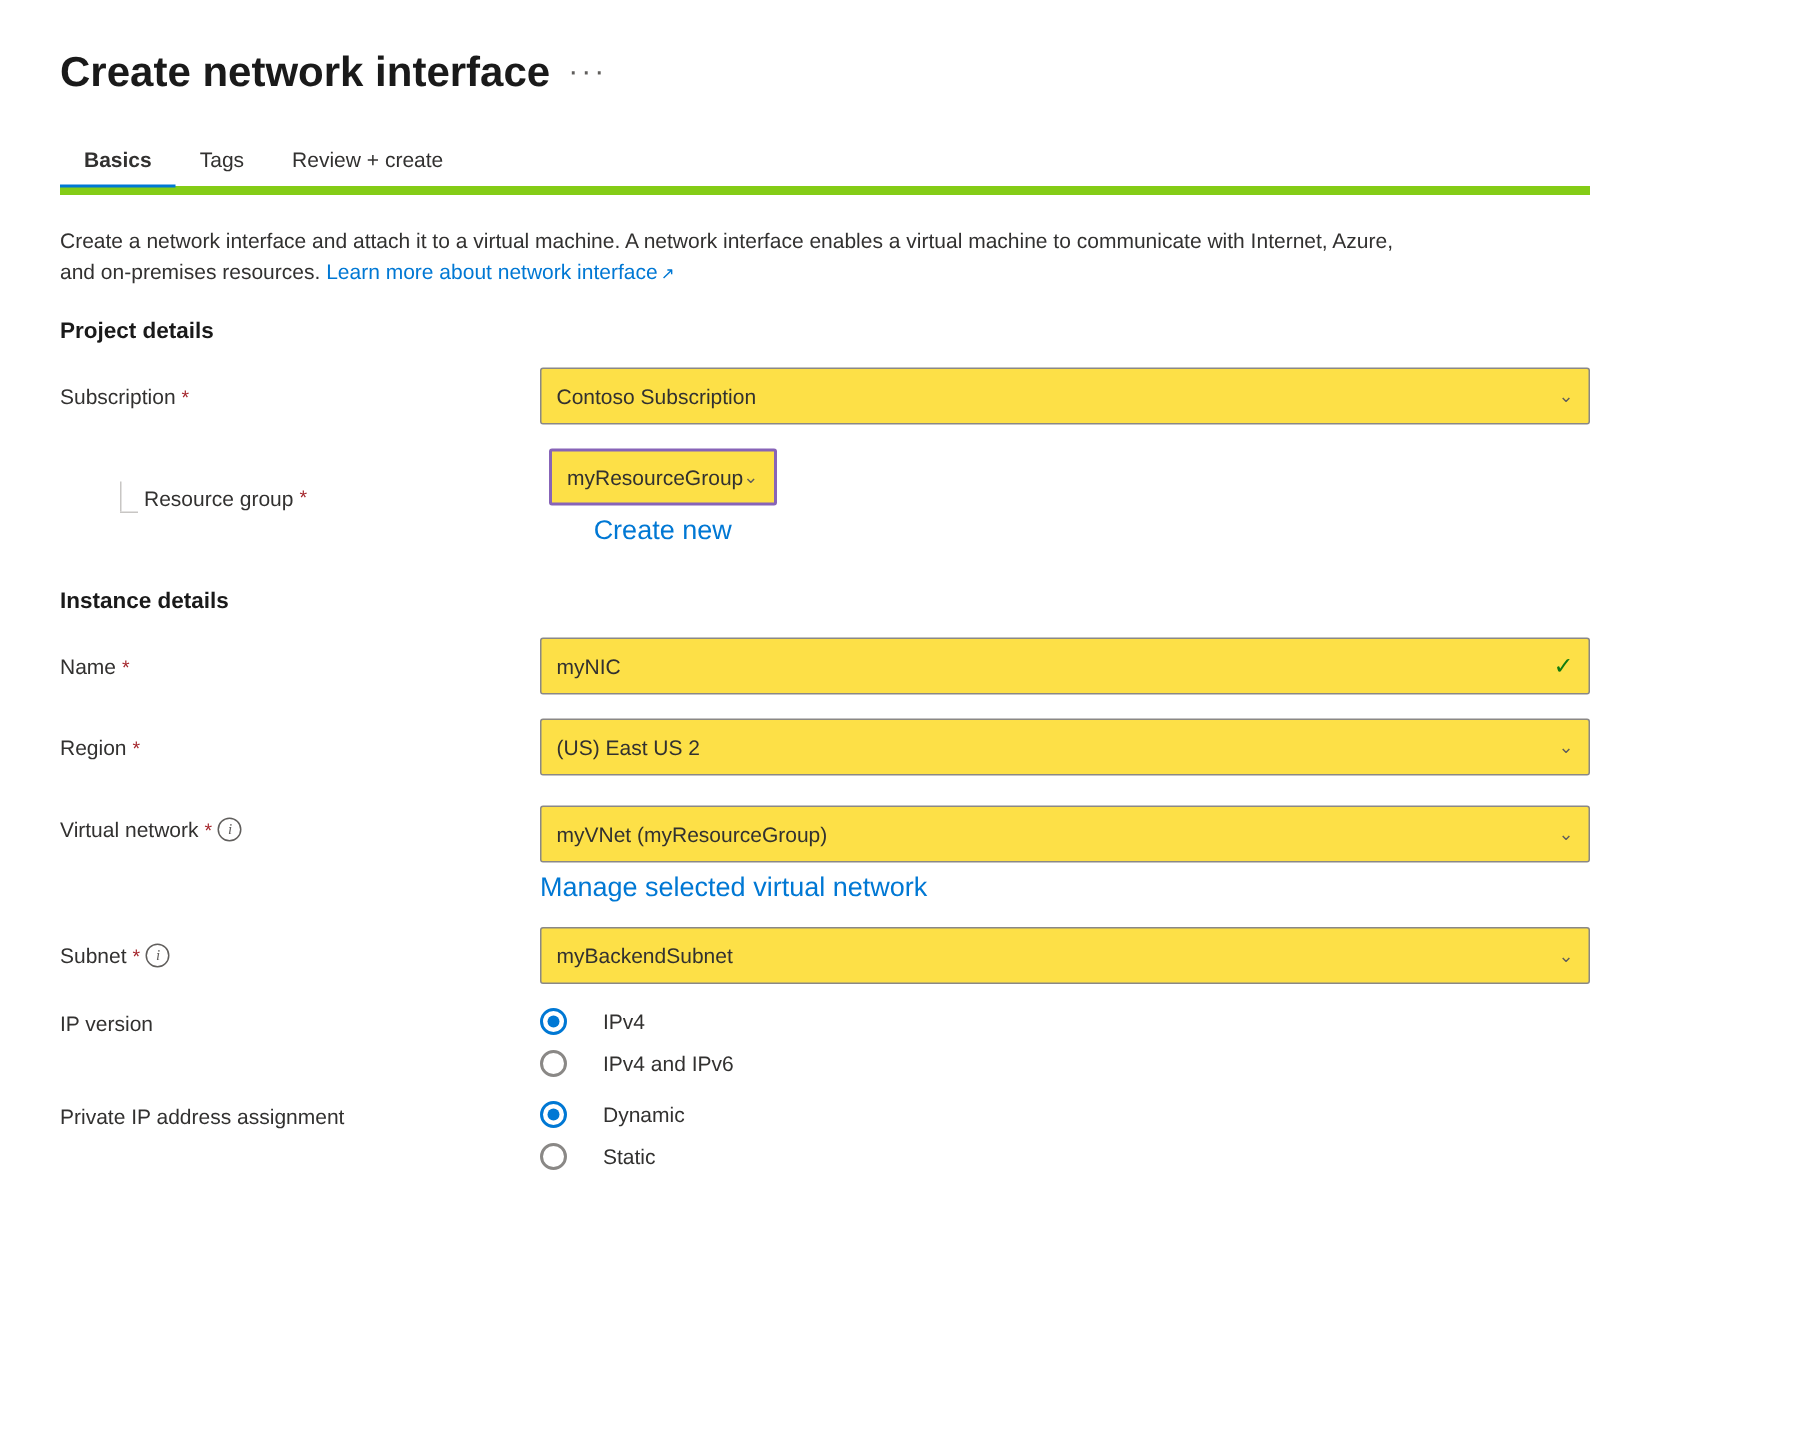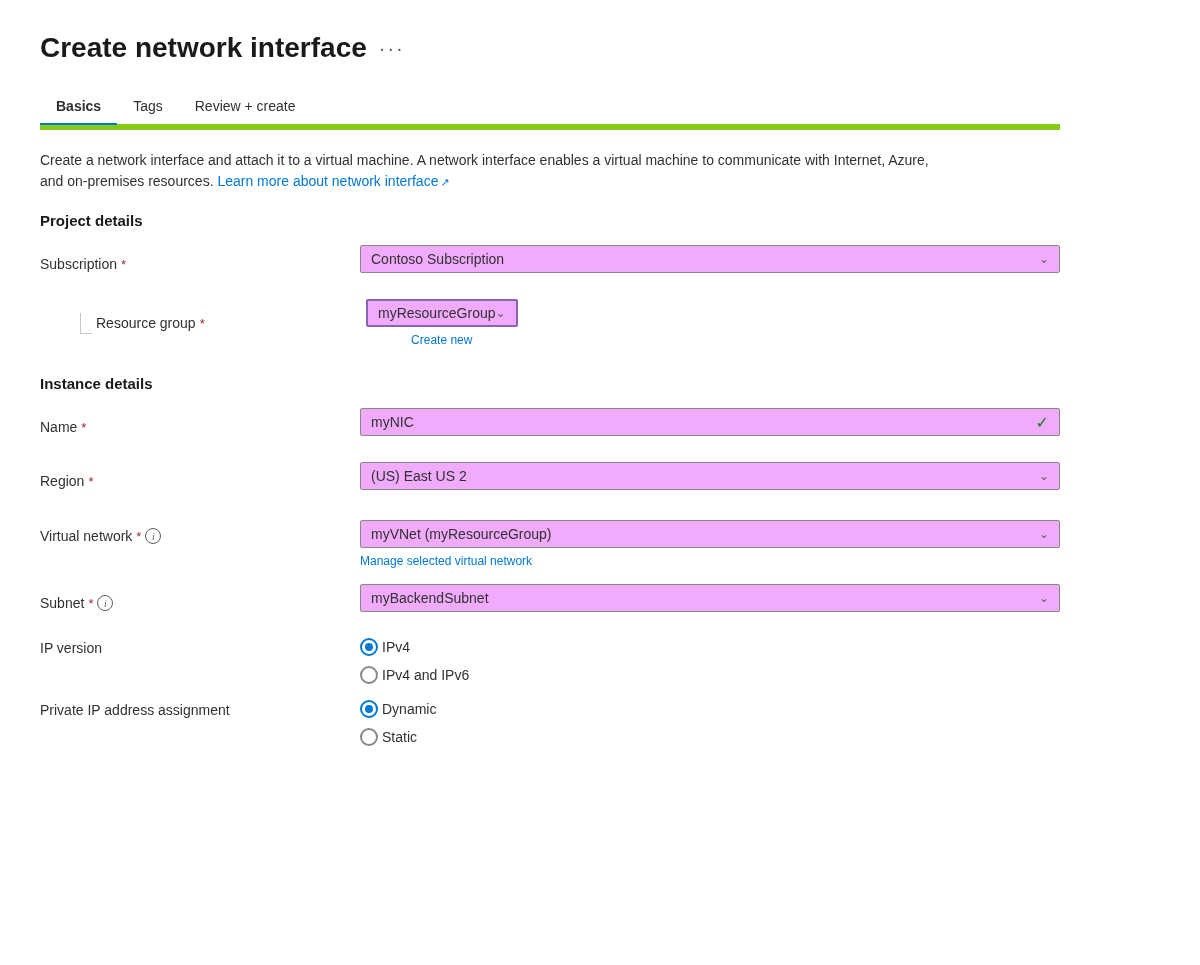--- a/index.html
+++ b/index.html
@@ -118,24 +118,24 @@
       font-style: italic;
       font-family: serif;
     }
     .form-control-wrapper {
       flex: 1;
       max-width: 700px;
     }
     
     .dropdown {
       width: 100%;
-      height: 28px;
+      height: 38px;
       border: 1px solid #8a8886;
       border-radius: 2px;
-      background: #f0abfc;
+      background: #fde047;
       display: flex;
       align-items: center;
       justify-content: space-between;
       padding: 0 10px;
       cursor: pointer;
       font-size: 14px;
       color: #323130;
       position: relative;
     }
     .dropdown.focused {
@@ -153,35 +153,35 @@
     
     .rg-row {
       display: flex;
       align-items: flex-start;
       margin-bottom: 16px;
       text-align: center;
     }
     .create-new-link {
       color: #0078d4;
       text-decoration: none;
-      font-size: 12px;
+      font-size: 18px;
       cursor: pointer;
       margin-top: 6px;
       display: inline-block;
     }
     
     .radio-group {
       display: flex;
       flex-direction: column;
       gap: 10px;
     }
     .radio-option {
       display: flex;
       align-items: center;
-      gap: 4px;
+      gap: 24px;
       cursor: pointer;
     }
     .radio-outer {
       width: 18px;
       height: 18px;
       border-radius: 50%;
       border: 2px solid #0078d4;
       display: flex;
       align-items: center;
       justify-content: center;

